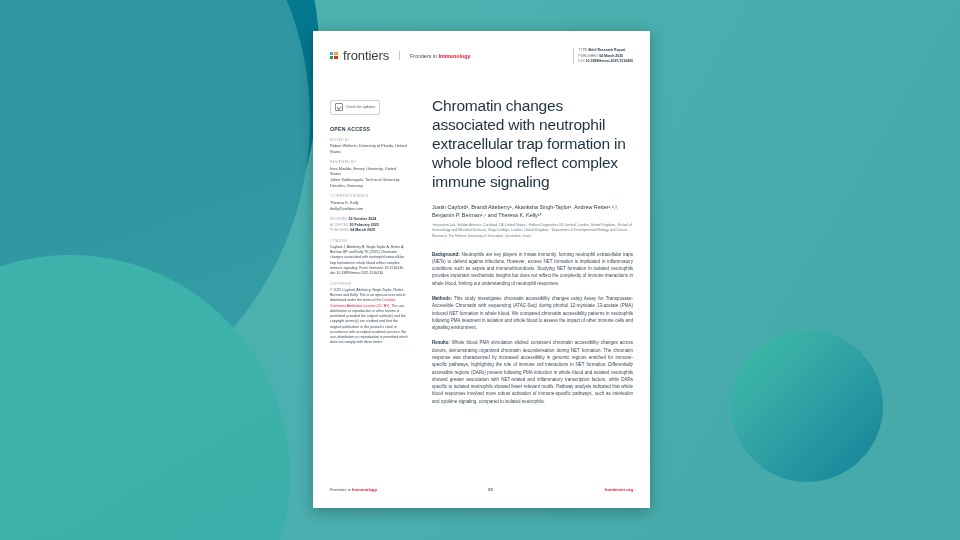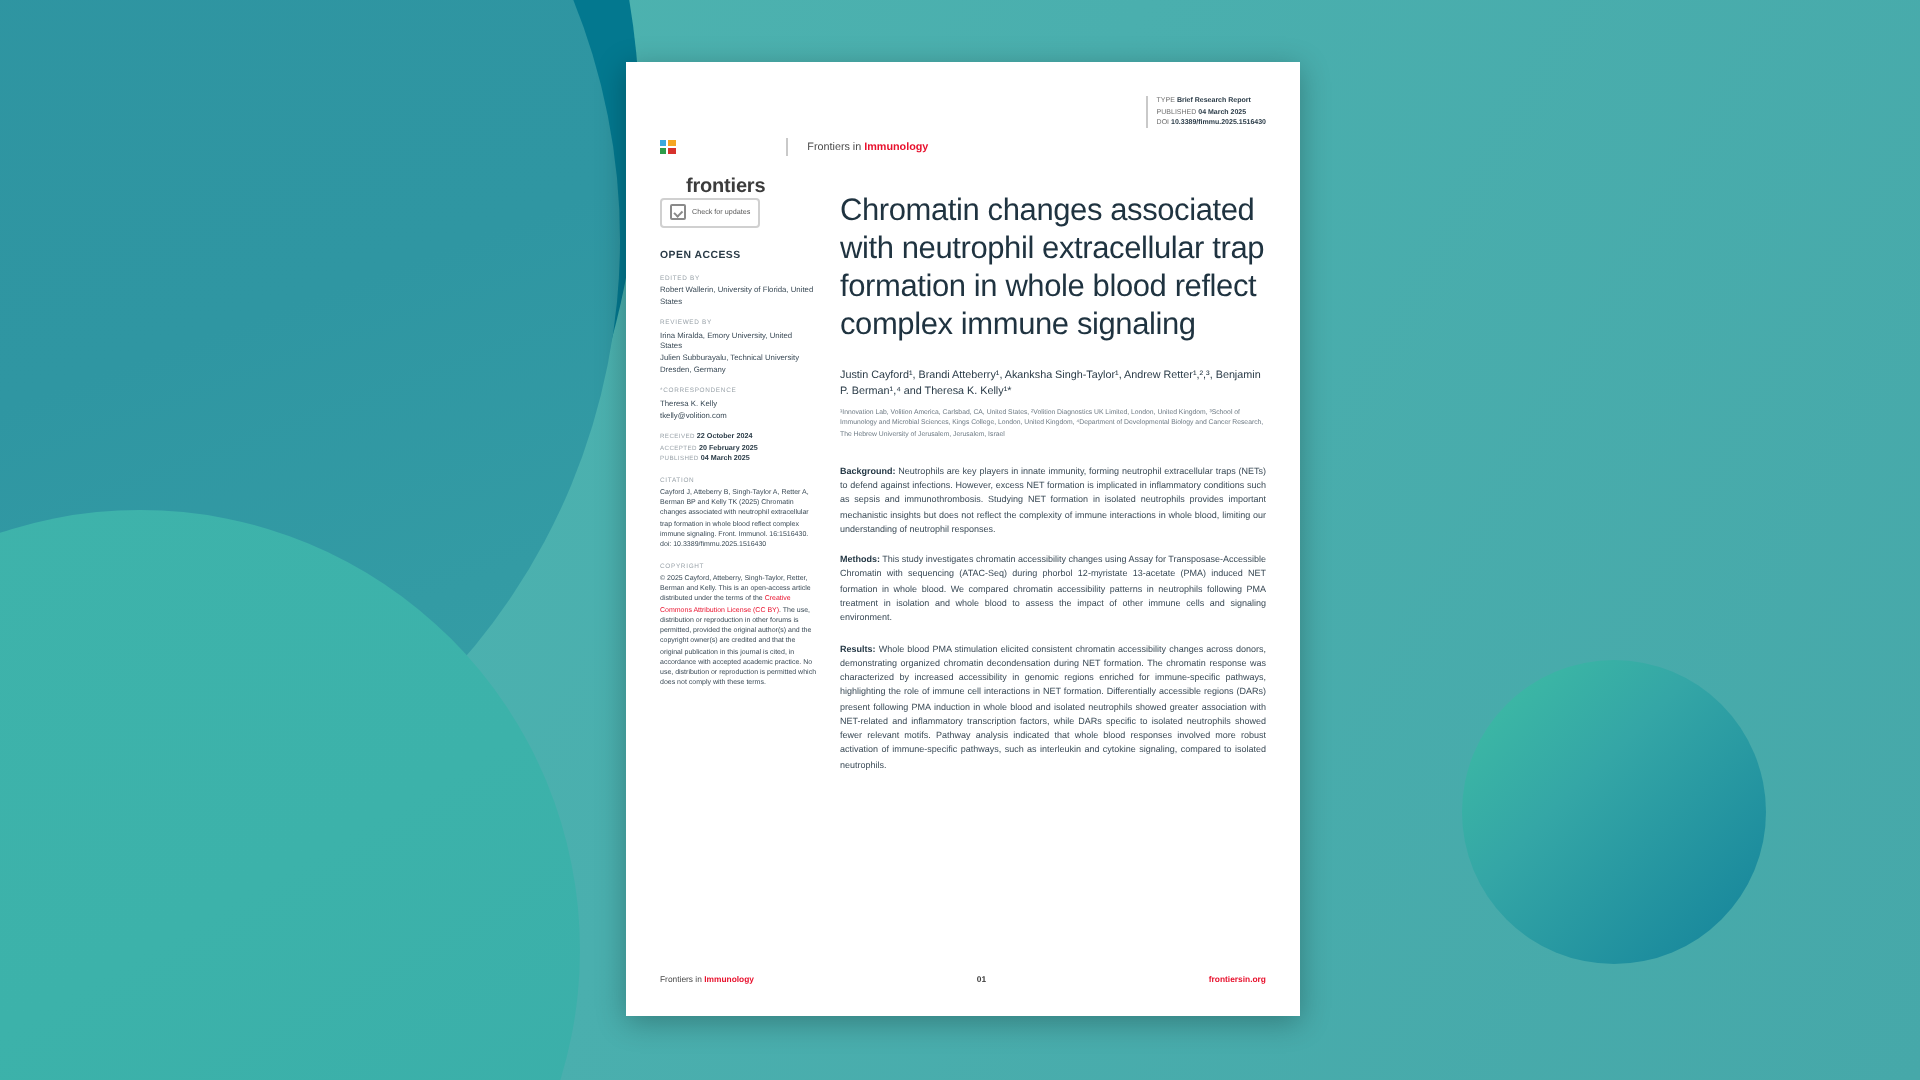--- a/index.html
+++ b/index.html
@@ -53,34 +53,34 @@
   }
   .brand{display:flex;align-items:center;gap:5px;}
   .brand-mark{
     width:8px;height:8px;position:relative;flex:0 0 auto;
   }
   .brand-mark i{position:absolute;width:3.4px;height:3.4px;display:block;}
   .brand-mark i:nth-child(1){left:0;top:0;background:#3ba9dd;}
   .brand-mark i:nth-child(2){left:4.4px;top:0;background:#f5a623;}
   .brand-mark i:nth-child(3){left:0;top:4.4px;background:#2e9c4a;}
   .brand-mark i:nth-child(4){left:4.4px;top:4.4px;background:#d7322c;}
-  .brand-name{font-size:10px;font-weight:bold;color:#3c3c3c;letter-spacing:-.1px;margin-top:40px;}
+  .brand-name{font-size:13px;font-weight:normal;color:#3c3c3c;letter-spacing:-.1px;}
   .brand-div{width:1px;height:9px;background:#c9c9c9;margin:0 5px;}
   .brand-journal{font-size:5.4px;color:#4a4a4a;}
   .brand-journal b{color:#e8112d;font-weight:bold;}
 
   .meta{
     border-left:1px solid #c9c9c9;padding-left:4px;
     display:flex;flex-direction:column;gap:1.2px;
   }
   .meta-row{font-size:3.5px;color:#6f6f6f;white-space:nowrap;line-height:1.25;}
   .meta-row b{color:#2a3b47;font-weight:bold;}
 
   
-  .cols{position:absolute;left:17px;top:66px;right:17px;display:flex;gap:12px;}
+  .cols{position:absolute;left:17px;top:66px;right:17px;display:flex;gap:24px;}
   .col-left{width:78px;flex:0 0 78px;}
   .col-right{flex:1;}
 
   .updates{
     display:inline-flex;align-items:center;gap:3px;
     border:1px solid #d0d0d0;border-radius:2px;
     padding:2.5px 4px;margin-bottom:11px;
   }
   .updates .ico{
     width:6px;height:6px;border:.8px solid #8a8a8a;border-radius:1px;

